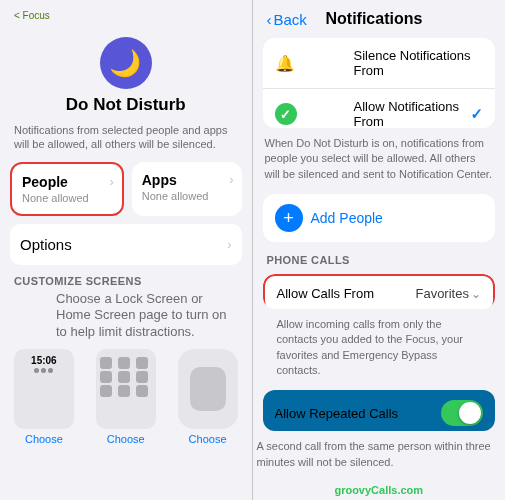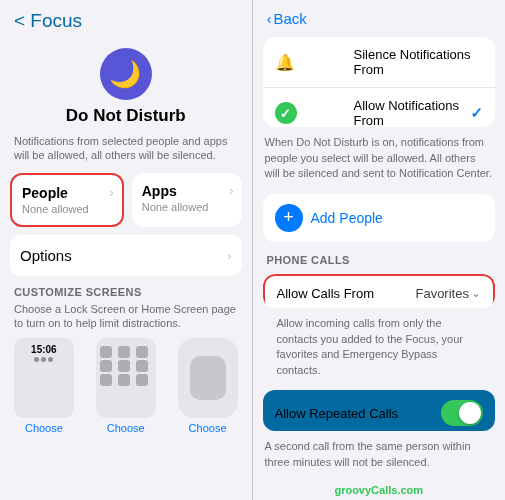--- a/index.html
+++ b/index.html
@@ -21,22 +21,22 @@
       flex-direction: column;
       overflow: hidden;
     }
 
     .left-header {
       padding: 10px 14px 6px;
       display: flex;
       align-items: center;
     }
     .back-btn {
-      color: #0369a1;
-      font-size: 19px;
+      color: #4d7c0f;
+      font-size: 10px;
       cursor: pointer;
     }
 
     .dnd-section {
       display: flex;
       flex-direction: column;
       align-items: center;
       padding: 10px 0 8px;
     }
     .dnd-icon-circle {
@@ -129,24 +129,25 @@
 
     .customize-label {
       font-size: 11px;
       font-weight: 600;
       color: #6c6c70;
       text-transform: uppercase;
       letter-spacing: 0.4px;
       padding: 0 14px 4px;
     }
     .customize-desc {
-      font-size: 11px;
+      font-size: 13px;
       color: #6c6c70;
       padding: 0 14px 8px;
       line-height: 1.3;
+      margin-left: 42px;
     }
 
     .screen-thumbs {
       display: flex;
       gap: 10px;
       padding: 0 8px 6px;
       justify-content: space-around;
     }
     .screen-thumb {
       display: flex;
@@ -421,21 +422,21 @@
       background: white;
       position: absolute;
       top: 2px;
       right: 2px;
       box-shadow: 0 1px 3px rgba(0,0,0,0.3);
     }
 
     .repeated-desc {
       font-size: 11px;
       color: #6c6c70;
-      padding: 2px 12px 8px;
+      padding: 2px 4px 8px;
       line-height: 1.4;
     }
 
     .watermark {
       text-align: center;
       padding: 6px 0 4px;
       font-size: 11px;
       font-weight: 600;
       color: #8e8e93;
     }
@@ -525,20 +526,21 @@
 
 <div class="divider"></div>
 
 <div class="right-panel">
 
   <div class="right-header">
     <span class="right-back">
       <span>‹</span>
       <span>Back</span>
     </span>
+    <span class="right-title">Notifications</span>
     <div class="right-header-space"></div>
   </div>
 
   <div class="notif-options">
     <div class="notif-option-row">
       <div class="notif-icon notif-icon-bell">🔔</div>
       <span class="notif-option-text">Silence Notifications From</span>
     </div>
     <div class="notif-option-row">
       <div class="notif-icon-check">✓</div>

